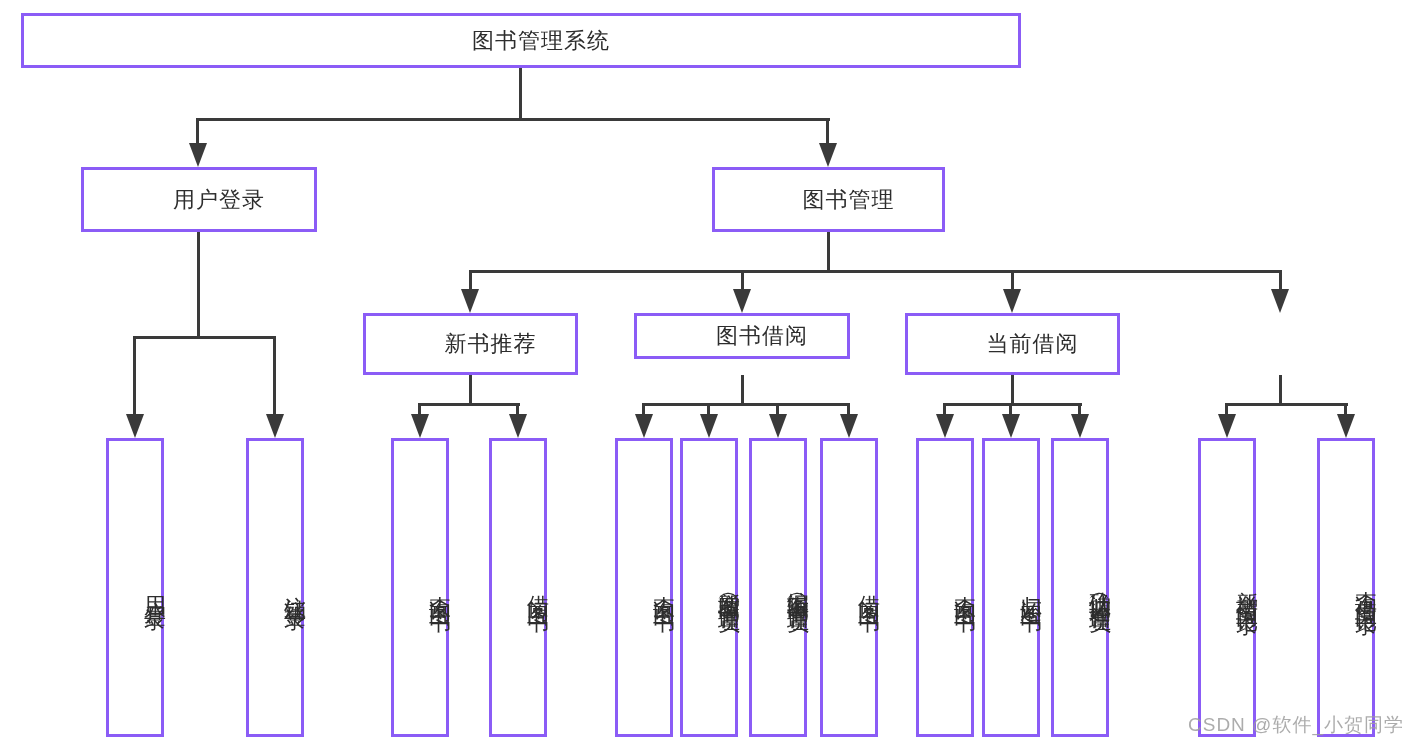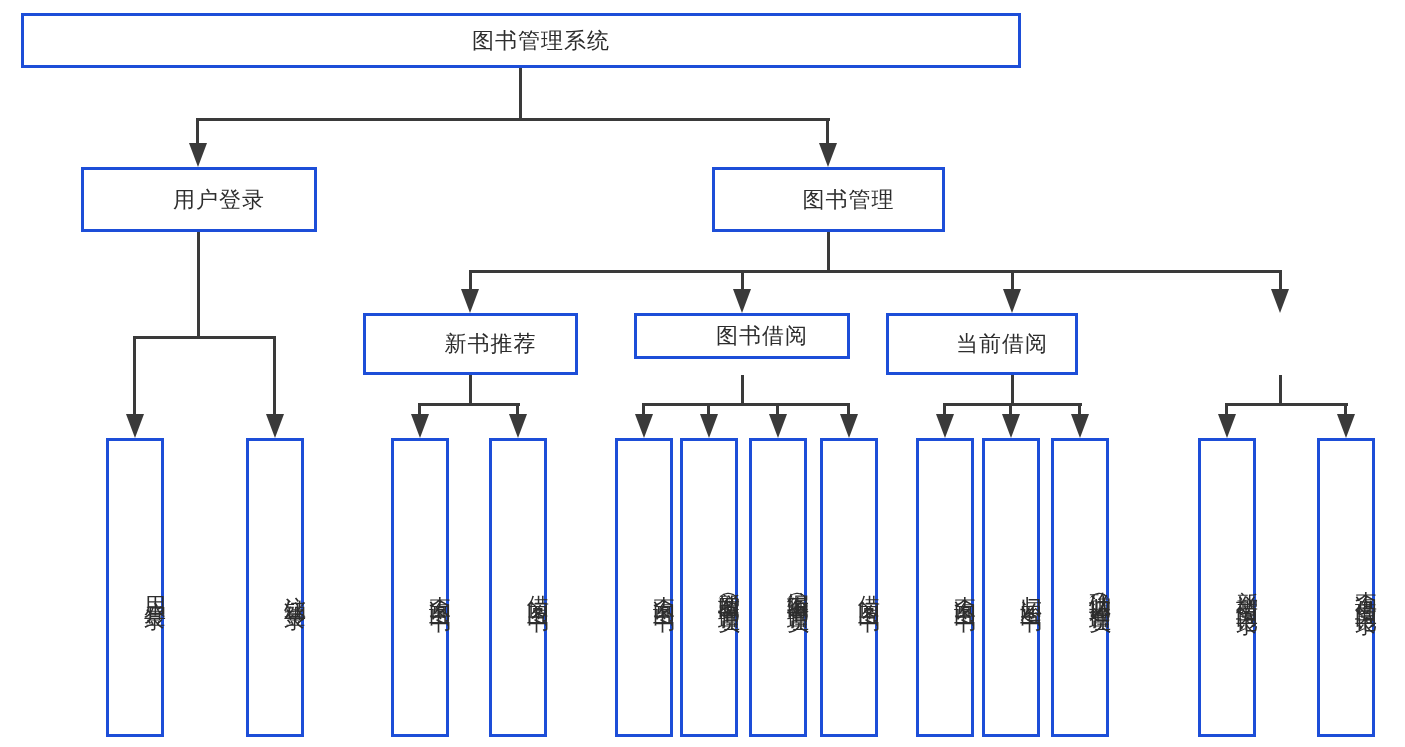--- a/index.html
+++ b/index.html
@@ -7,21 +7,21 @@
     position:relative;
     width:1405px;height:747px;
     background:#ffffff;
     font-family:"Liberation Sans","DejaVu Sans",sans-serif;
     overflow:hidden;
   }
   .box{
     position:absolute;
     box-sizing:border-box;
     background:#ffffff;
-    border:3px solid #1d4ed8;
+    border:3px solid #8b5cf6;
     color:#2d2d2d;
     display:flex;
     align-items:center;
     justify-content:center;
     font-size:22px;
     letter-spacing:1px;
     text-align:center;
     z-index:2;
     padding-left:40px;
   }
@@ -56,21 +56,21 @@
 
 <div id="canvas">
 
   <div class="box" style="left:21px;top:13px;width:1000px;height:55px">图书管理系统</div>
 
   <div class="box" style="left:81px;top:167px;width:236px;height:65px">用户登录</div>
   <div class="box" style="left:712px;top:167px;width:233px;height:65px">图书管理</div>
 
   <div class="box" style="left:363px;top:313px;width:215px;height:62px">新书推荐</div>
   <div class="box" style="left:634px;top:313px;width:216px;height:46px">图书借阅</div>
-  <div class="box" style="left:886px;top:313px;width:192px;height:62px">当前借阅</div>
+  <div class="box" style="left:905px;top:313px;width:215px;height:62px">当前借阅</div>
 
   <div class="box leaf" style="left:106px;top:438px;width:58px;height:299px">用户登录</div>
   <div class="box leaf" style="left:246px;top:438px;width:58px;height:299px">注销登录</div>
 
   <div class="box leaf" style="left:391px;top:438px;width:58px;height:299px">查询图书</div>
   <div class="box leaf" style="left:489px;top:438px;width:58px;height:299px">借阅图书</div>
 
   <div class="box leaf" style="left:615px;top:438px;width:58px;height:299px">查询图书</div>
   <div class="box leaf" style="left:680px;top:438px;width:58px;height:299px;letter-spacing:3px">新增图书（管理员）</div>
   <div class="box leaf" style="left:749px;top:438px;width:58px;height:299px;letter-spacing:3px">编辑图书（管理员）</div>
@@ -135,14 +135,15 @@
   <div class="vline" style="left:1078px;top:403px;height:14px"></div>
   <div class="arrowhead" style="left:1071px;top:414px"></div>
 
   <div class="vline" style="left:1279px;top:375px;height:31px"></div>
   <div class="hline" style="left:1225px;top:403px;width:123px"></div>
   <div class="vline" style="left:1225px;top:403px;height:14px"></div>
   <div class="arrowhead" style="left:1218px;top:414px"></div>
   <div class="vline" style="left:1344px;top:403px;height:14px"></div>
   <div class="arrowhead" style="left:1337px;top:414px"></div>
 
+  <div class="watermark">CSDN @软件_小贺同学</div>
 
 </div>
 
 </body></html>

